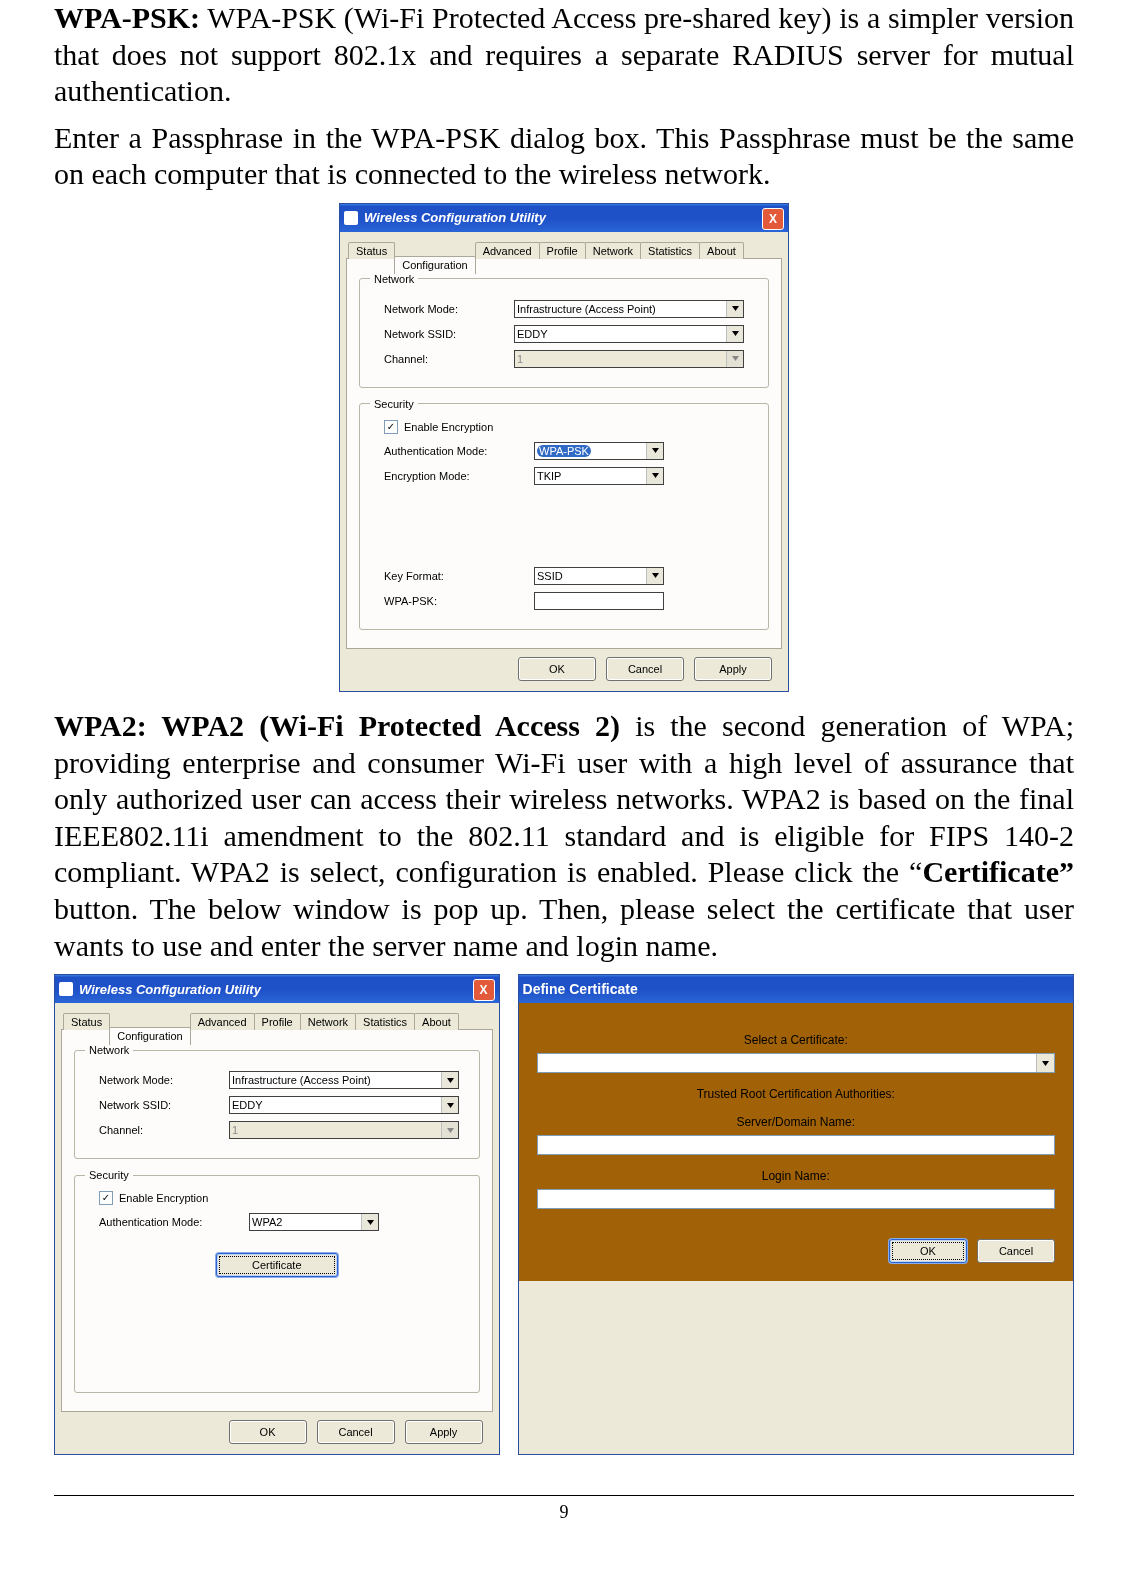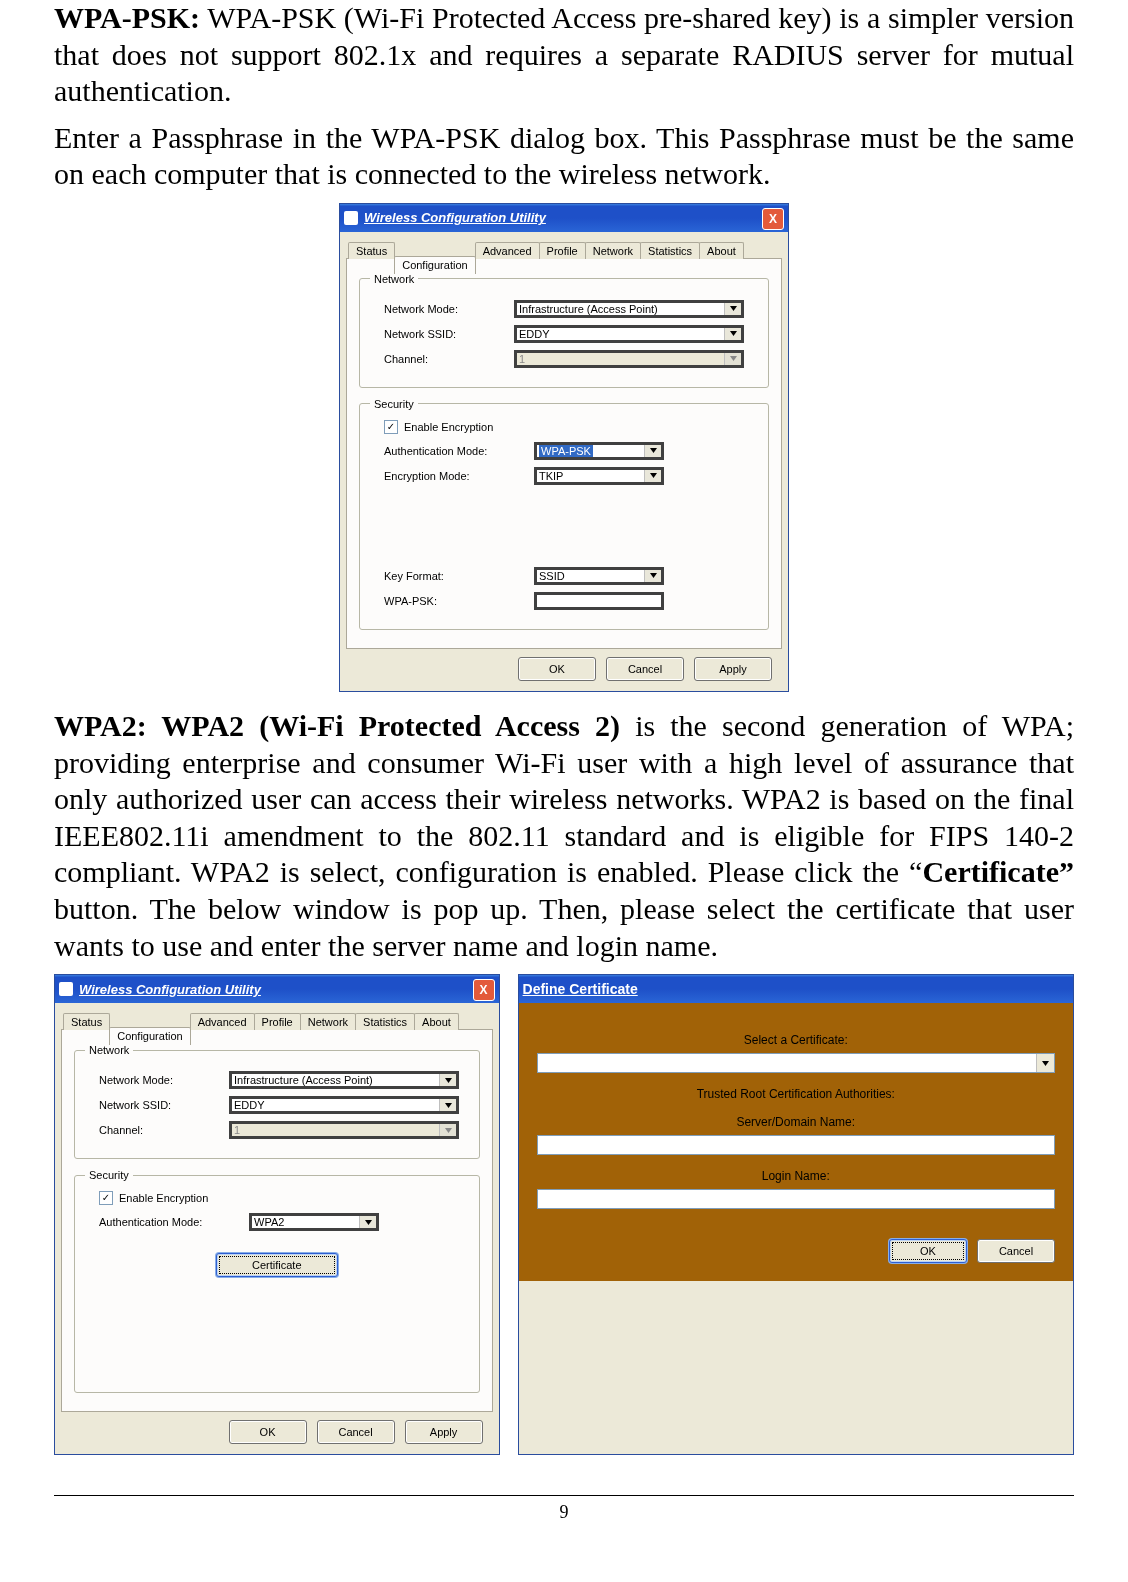--- a/index.html
+++ b/index.html
@@ -43,21 +43,20 @@
     background: linear-gradient(to bottom, #3a80e0 0%, #1e50c8 8%, #1e50c8 50%, #2a65d6 100%);
     color: #fff;
     height: 28px;
     display: flex;
     align-items: center;
     padding: 0 4px;
     font-weight: bold;
     font-size: 13px;
     font-style: italic;
     position: relative;
-    text-decoration: underline;
   }
   .xp-titlebar.noitalic { font-style: normal; font-weight: bold; font-size: 14px;}
   .xp-titlebar .icon-app {
     width: 14px; height: 14px; background: #fff; margin-right: 6px; border-radius: 2px;
     display: inline-block;
   }
   .xp-close {
     position: absolute; right: 4px; top: 4px;
     width: 20px; height: 20px;
     background: #e35a3b;
@@ -113,21 +112,21 @@
   fieldset.xp-group > legend {
     font-size: 11px;
     padding: 0 4px;
   }
   .form-row { display: flex; align-items: center; margin: 5px 0 7px 0; }
   .form-row .lbl { width: 130px; padding-left: 14px; }
   .form-row .lbl-wide { width: 150px; padding-left: 14px; }
   .xp-select, .xp-input {
     font-family: Tahoma, sans-serif;
     font-size: 11px;
-    border: 3px solid #404040;
+    border: 1px solid #404040;
     background: #fff;
     height: 18px;
     box-sizing: border-box;
     padding: 0 2px;
     display: flex;
     align-items: center;
   }
   .xp-select {
     width: 180px;
     position: relative;
@@ -137,21 +136,21 @@
   .xp-select .arrow {
     position: absolute; right: 0; top: 0; bottom: 0;
     width: 16px;
     background: #e9e7da;
     border-left: 1px solid #bfbfbf;
     display: flex; align-items: center; justify-content: center;
   }
   .xp-select .arrow svg { width: 7px; height: 5px; }
   .xp-select.disabled { background: #ece9d8; color: #8a8a8a; }
   .xp-select.disabled .arrow { background: #e3e1d4;}
-  .xp-select.sel-hl .sel-text { background: #316ac5; color: #fff; padding: 0 2px; }
+  .xp-select.sel-hl .sel-text { background: #316ac5; color: #fff; padding: 0 2px; border-radius: 6px; }
   .xp-select.short { width: 130px; }
   .xp-input { width: 180px; }
   .xp-input.short { width: 130px; }
   .xp-chk { margin-left: 14px; display: flex; align-items: center; gap: 6px; margin-bottom: 8px;}
   .xp-chk .box {
     width: 12px; height: 12px; border: 1px solid #7f9db9; background: #fff;
     display: flex; align-items: center; justify-content: center;
     font-size: 10px; line-height: 1;
   }
   .xp-buttons {

